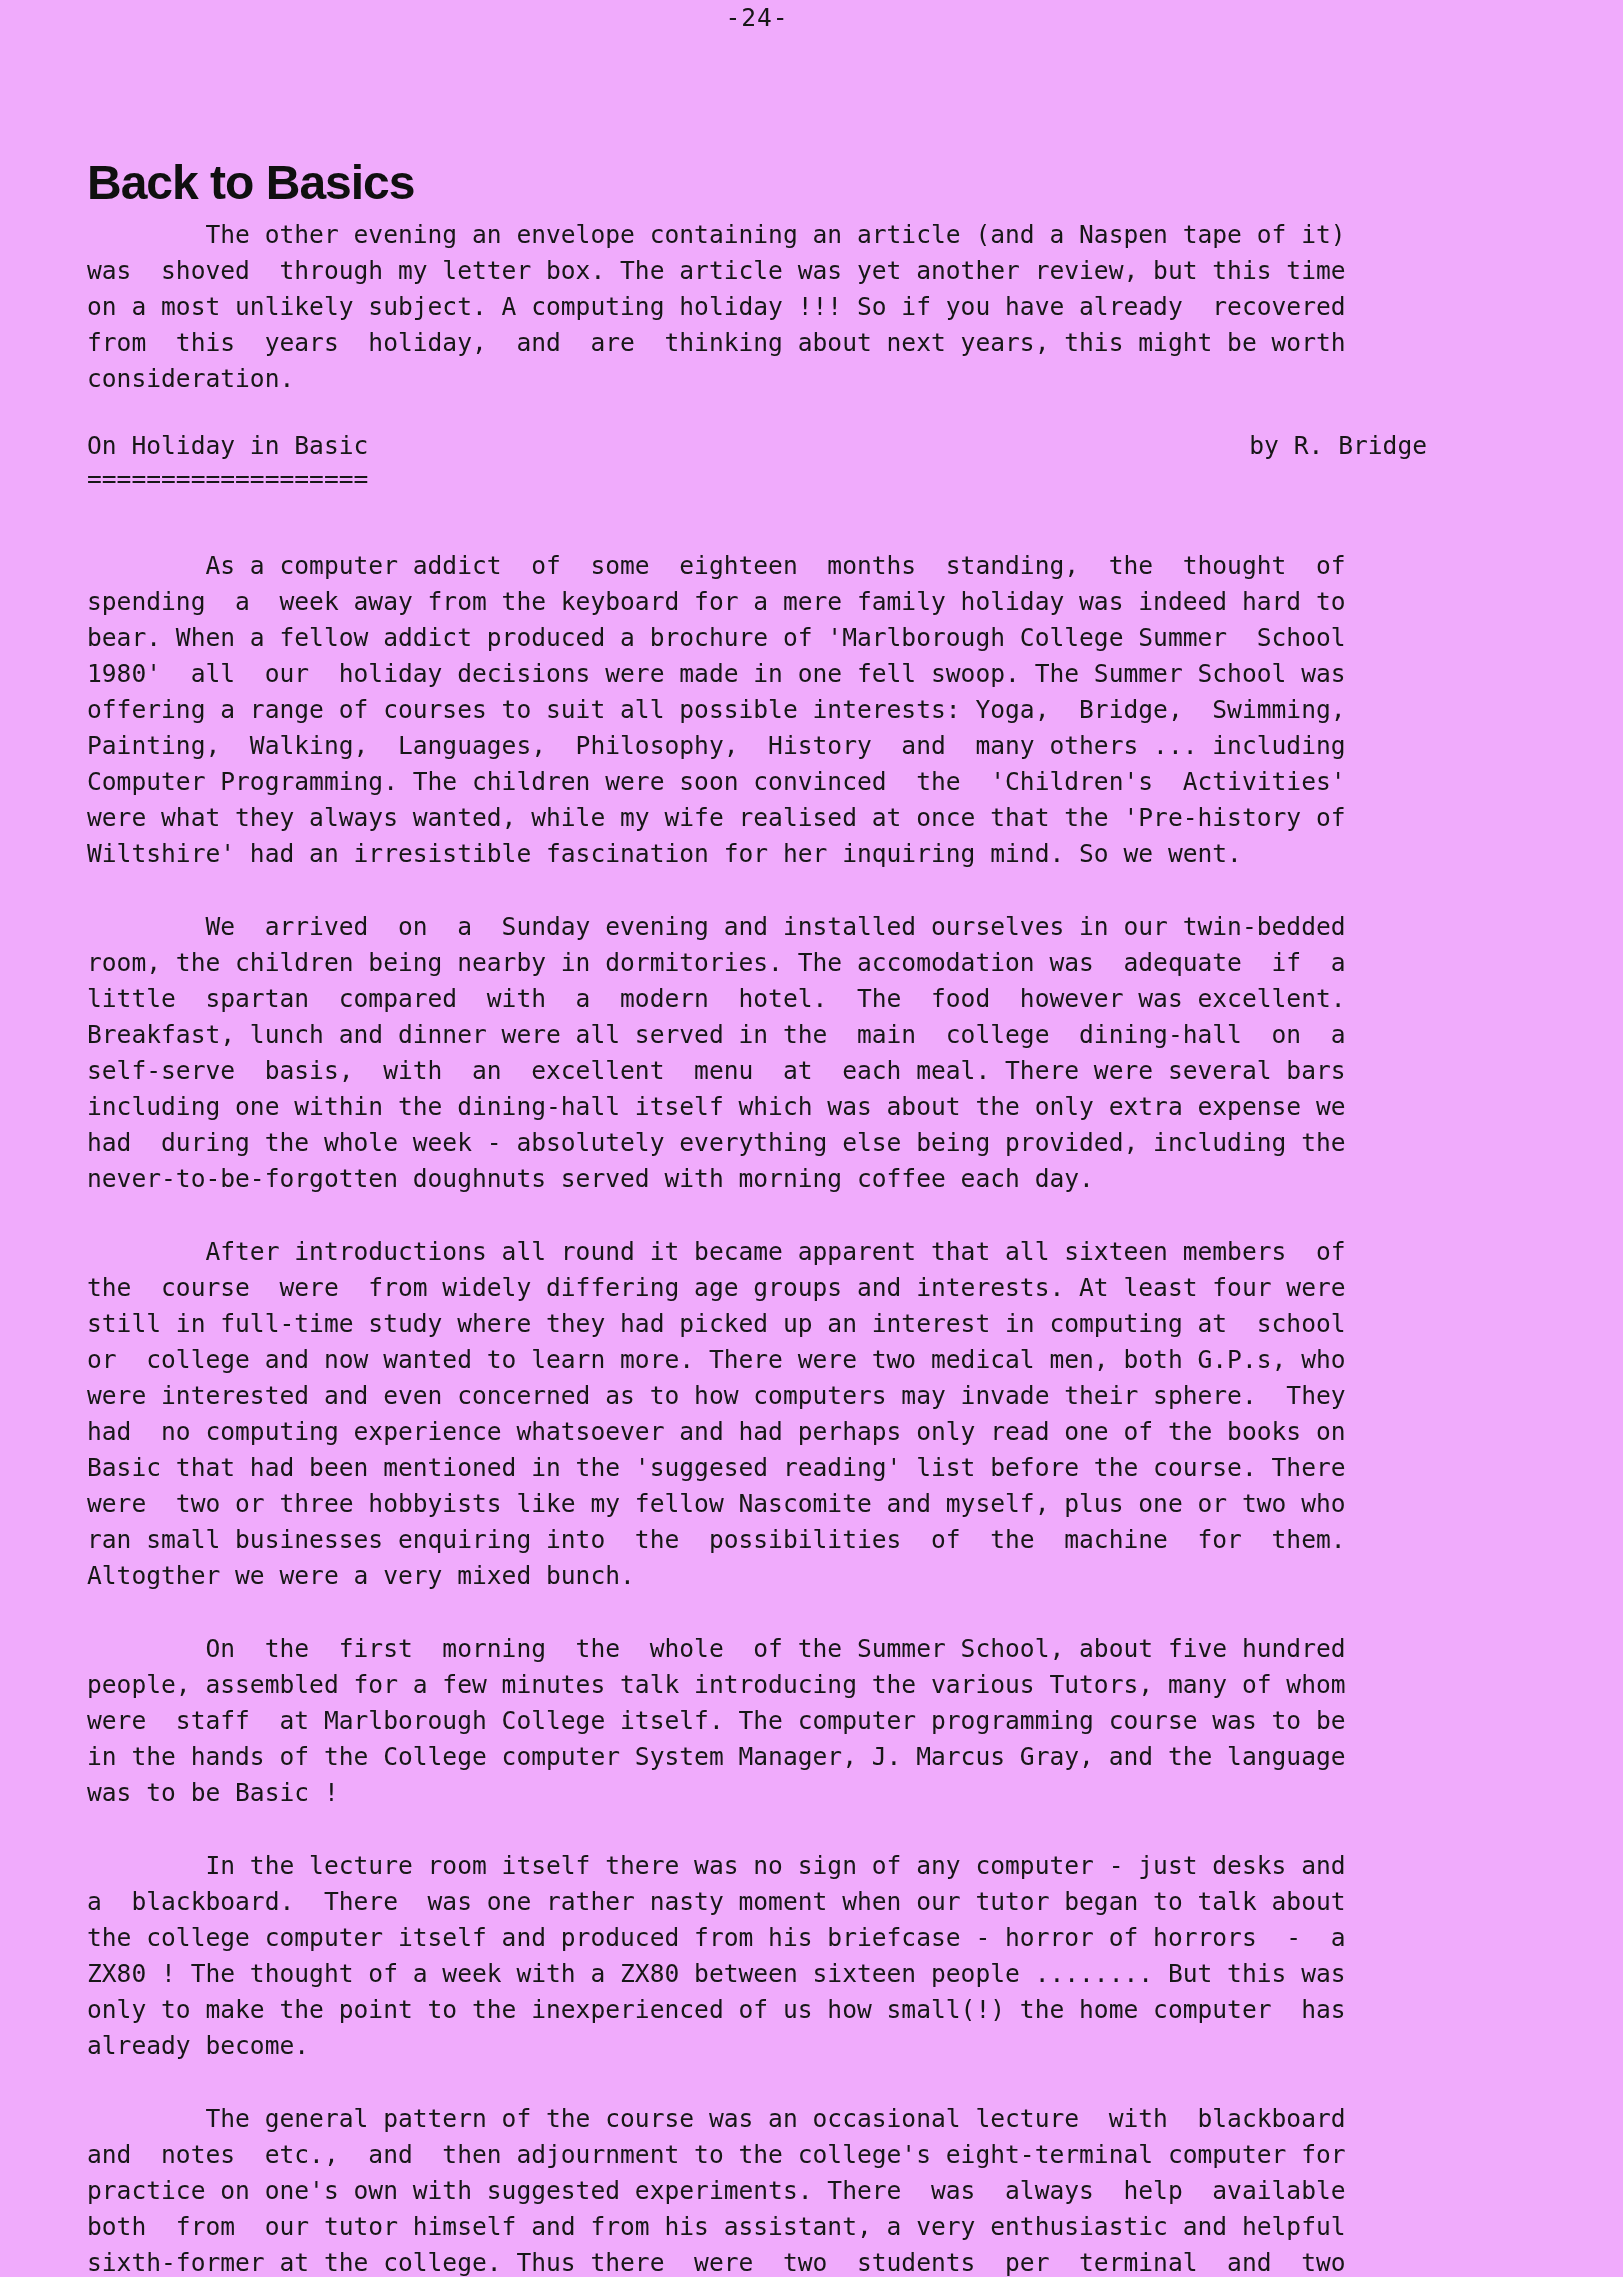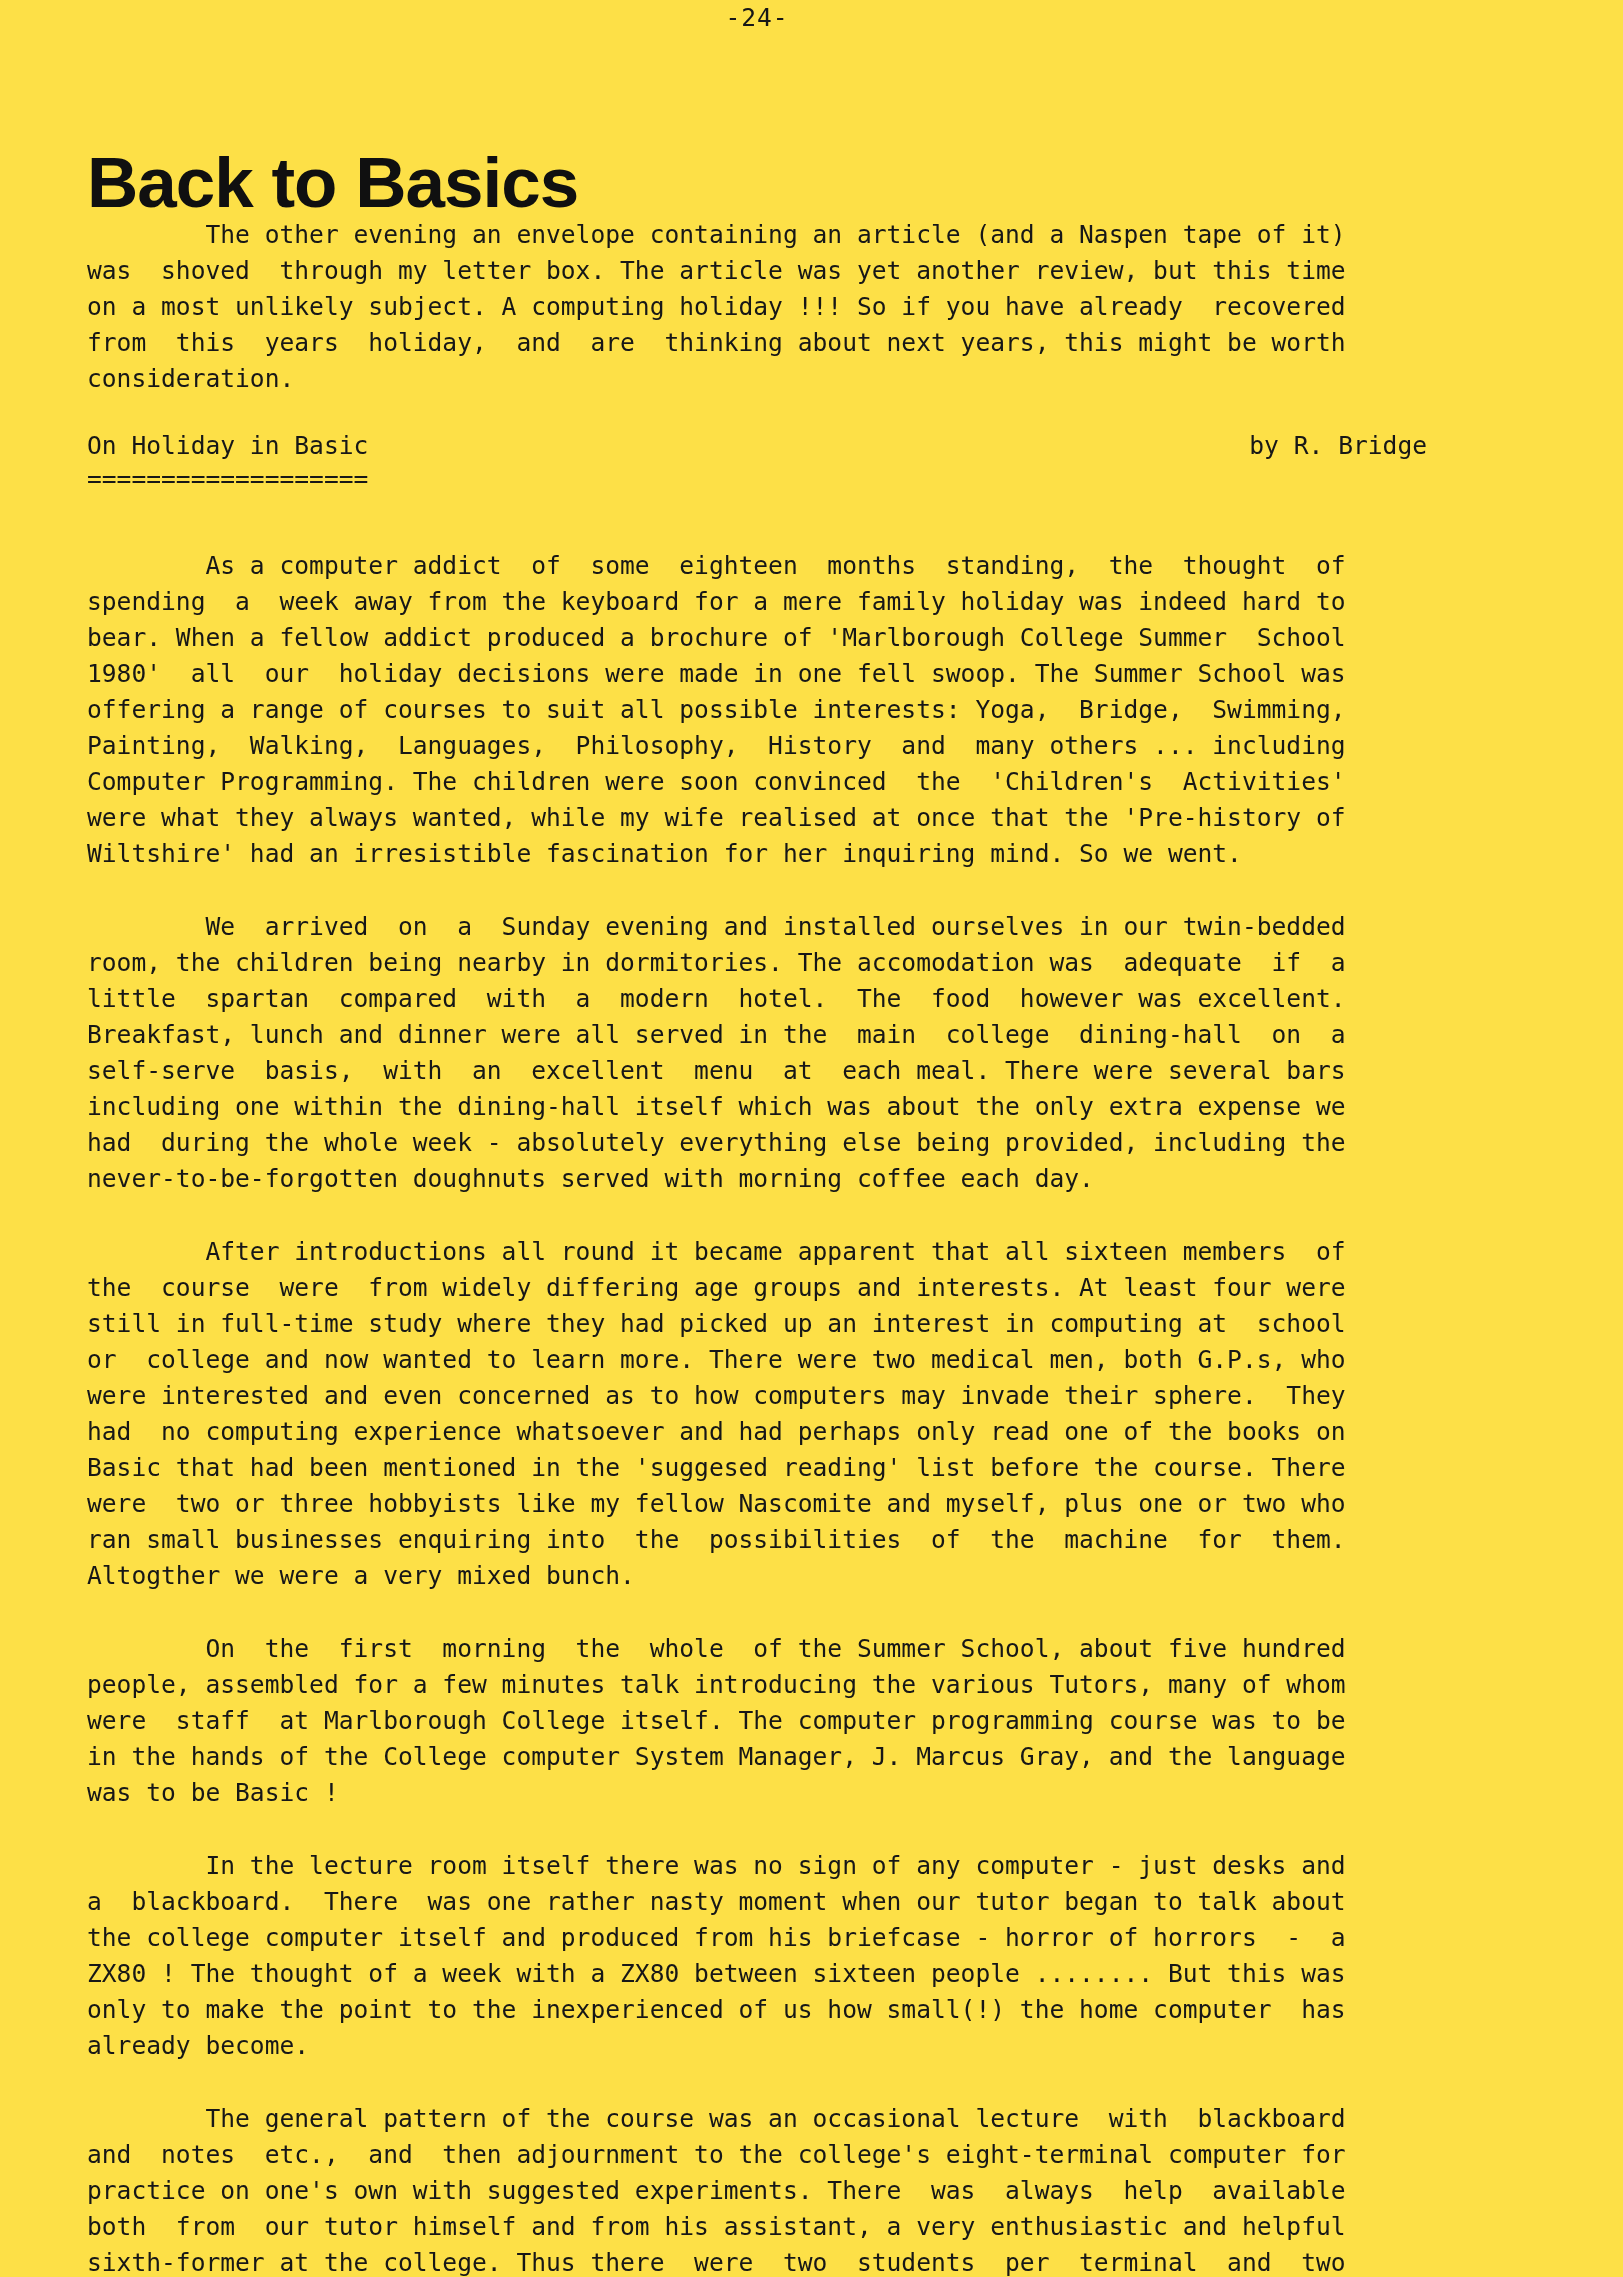--- a/index.html
+++ b/index.html
@@ -5,21 +5,21 @@
   html, body {
     margin: 0;
     padding: 0;
     background: #e8e8e6;
   }
   .page {
     position: relative;
     width: 1623px;
     height: 2277px;
     margin: 0 auto;
-    background: #fde047;
+    background: #f0abfc;
     color: #161616;
     overflow: hidden;
     box-sizing: border-box;
   }
   .content {
     position: absolute;
     left: 87px;
     top: 0;
     width: 1340px;
   }
@@ -29,21 +29,21 @@
     font-family: "DejaVu Sans Mono", monospace;
     font-size: 25.6px;
     line-height: 29.6px;
     letter-spacing: 1px;
     color: #141414;
   }
   .headline {
     margin: 118px 0 5.9px 0;
     font-family: "Liberation Sans", sans-serif;
     font-weight: 700;
-    font-size: 71px;
+    font-size: 48px;
     line-height: 57px;
     letter-spacing: -1px;
     color: #101010;
   }
   .typewriter {
     font-family: "DejaVu Sans Mono", monospace;
     font-size: 24.6px;
     line-height: 36px;
     white-space: pre;
     color: #171717;

